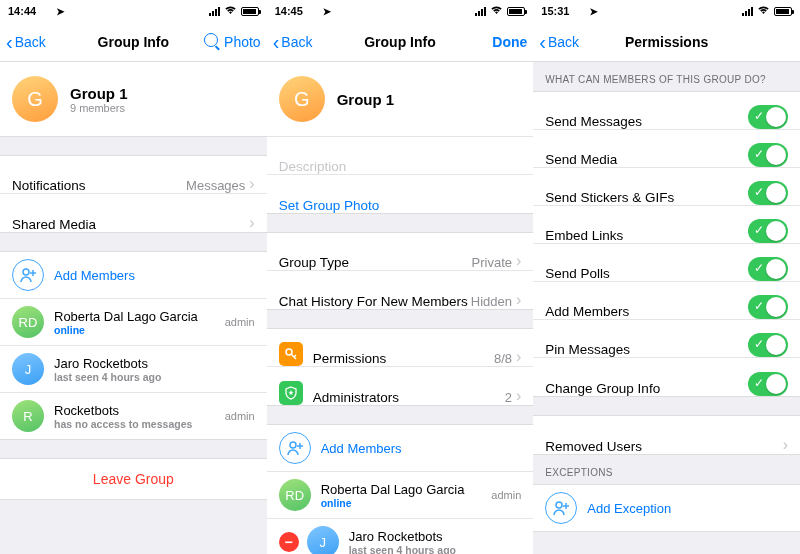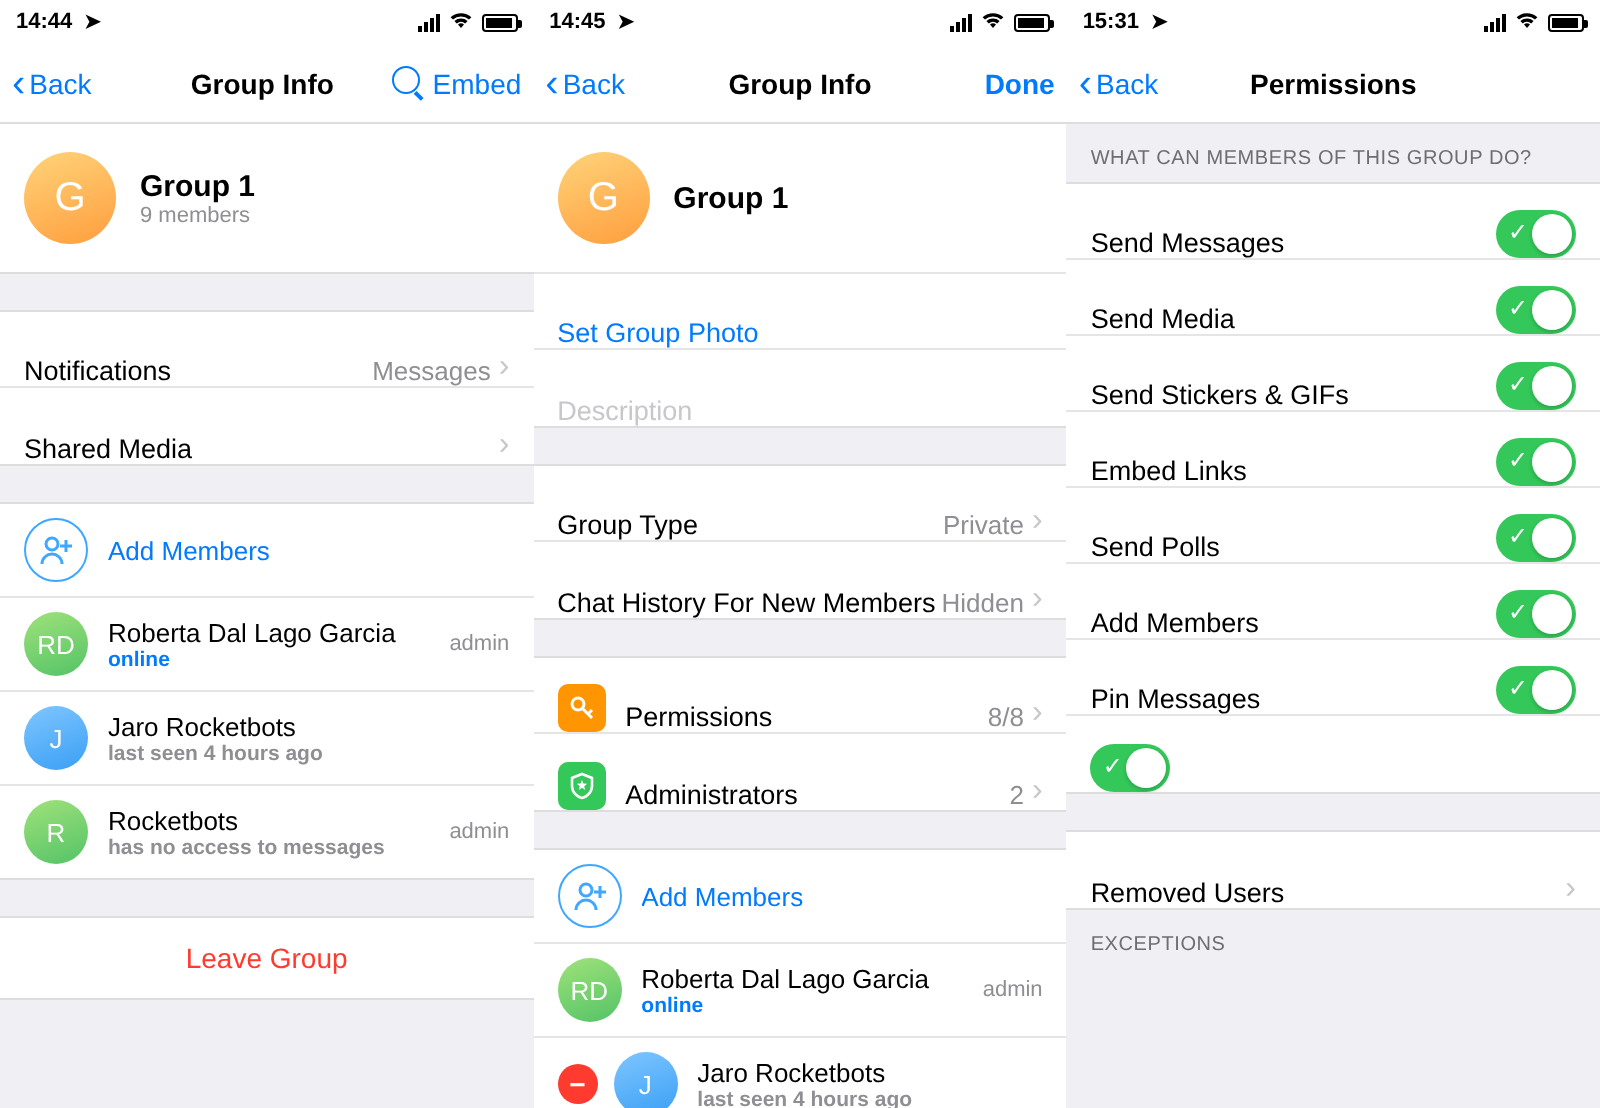--- a/index.html
+++ b/index.html
@@ -2,21 +2,21 @@
 <html><head>
 <meta charset="utf-8">
 <style>
   * { box-sizing: border-box; margin: 0; padding: 0; font-family: -apple-system, "Helvetica Neue", Arial, sans-serif; }
   body { background: #fff; width: 800px; height: 554px; overflow: hidden; }
   .screens { display: flex; width: 800px; height: 554px; }
   .screen { width: 266.66px; height: 554px; background: #efeff4; overflow: hidden; position: relative; border-right: 0px solid #ddd; }
   .screen:last-child { border-right: none; }
 
   .status-bar { height: 22px; background: #fff; display: flex; align-items: center; justify-content: space-between; font-size: 11px; font-weight: 600; padding: 0 8px; }
-  .status-left { display: flex; align-items: center; gap: 6px; }
+  .status-left { display: flex; align-items: center; gap: 20px; }
   .status-right { display: flex; align-items: center; gap: 4px; }
   .loc-arrow { display:inline-block; transform: rotate(0deg); font-size:10px; }
 
   .nav-bar { height: 40px; background: #fff; border-bottom: 1px solid #ddd; display: flex; align-items: center; justify-content: space-between; padding: 0 6px; }
   .nav-left, .nav-right { color: #007aff; font-size: 14px; display: flex; align-items: center; gap: 2px; min-width:60px;}
   .nav-right { justify-content:flex-end;}
   .nav-title { font-size: 14px; font-weight: 600; color: #000; flex:1; text-align:center;}
   .chev-left { font-size: 20px; line-height: 1; }
 
   .section { background: #fff; border-top: 1px solid #ddd; border-bottom: 1px solid #ddd; }
@@ -103,21 +103,21 @@
       </div>
     </div>
     <div class="nav-bar">
       <div class="nav-left">
         <span class="chev-left">‹</span>
         <span>Back</span>
       </div>
       <div class="nav-title">Group Info</div>
       <div class="nav-right">
         <span><span class="search-ic"></span></span>
-        <span>Embed</span>
+        <span>Photo</span>
       </div>
     </div>
 
     <div class="group-header">
       <div class="avatar-lg grad-orange">G</div>
       <div class="grp-info">
         <div class="name">Group 1</div>
         <div class="sub">9 members</div>
       </div>
     </div>
@@ -213,25 +213,25 @@
       </div>
     </div>
 
     <div class="section" style="border-top:none">
       <div class="group-header" style="border-bottom:1px solid #e5e5e8">
         <div class="avatar-lg grad-orange">G</div>
         <div class="grp-info">
           <div class="name">Group 1</div>
         </div>
       </div>
+      <div class="row placeholder">
+        <span class="label">Description</span>
+      </div>
       <div class="row link">
         <span class="label" style="color:#007aff">Set Group Photo</span>
-      </div>
-      <div class="row placeholder">
-        <span class="label">Description</span>
       </div>
     </div>
 
     <div class="gap"></div>
     <div class="section">
       <div class="row">
         <span class="label">Group Type</span>
         <span class="value">Private</span>
         <span class="chev">›</span>
       </div>
@@ -371,30 +371,46 @@
             <span class="chk">✓</span>
           </span>
         </div>
         <div class="row">
           <span class="label">Pin Messages</span>
           <span class="toggle">
             <span class="chk">✓</span>
           </span>
         </div>
         <div class="row">
+          <span class="label">Change Group Info</span>
           <span class="toggle">
             <span class="chk">✓</span>
           </span>
         </div>
       </div>
 
     <div class="gap"></div>
     <div class="section">
       <div class="row">
         <span class="label">Removed Users</span>
         <span class="chev">›</span>
       </div>
     </div>
 
     <div class="sect-header">EXCEPTIONS</div>
+    <div class="section">
+      <div class="member-row">
+        <span class="add-icon">
+          <svg width="20" height="20" viewBox="0 0 20 20">
+              <circle cx="8" cy="7" r="3" fill="none" stroke="#3fa7ff" stroke-width="1.5"></circle>
+              <path d="M3 17c0-3 2.5-5 5-5s5 2 5 5" fill="none" stroke="#3fa7ff" stroke-width="1.5"></path>
+              <line x1="15" y1="5" x2="15" y2="11" stroke="#3fa7ff" stroke-width="1.5"></line>
+              <line x1="12" y1="8" x2="18" y2="8" stroke="#3fa7ff" stroke-width="1.5"></line>
+            </svg>
+        </span>
+        <div class="member-info">
+            <div class="mname" style="color:#007aff">Add Exception</div>
+          </div>
+      </div>
+    </div>
   </div>
 
 </div>
 
 </body></html>

